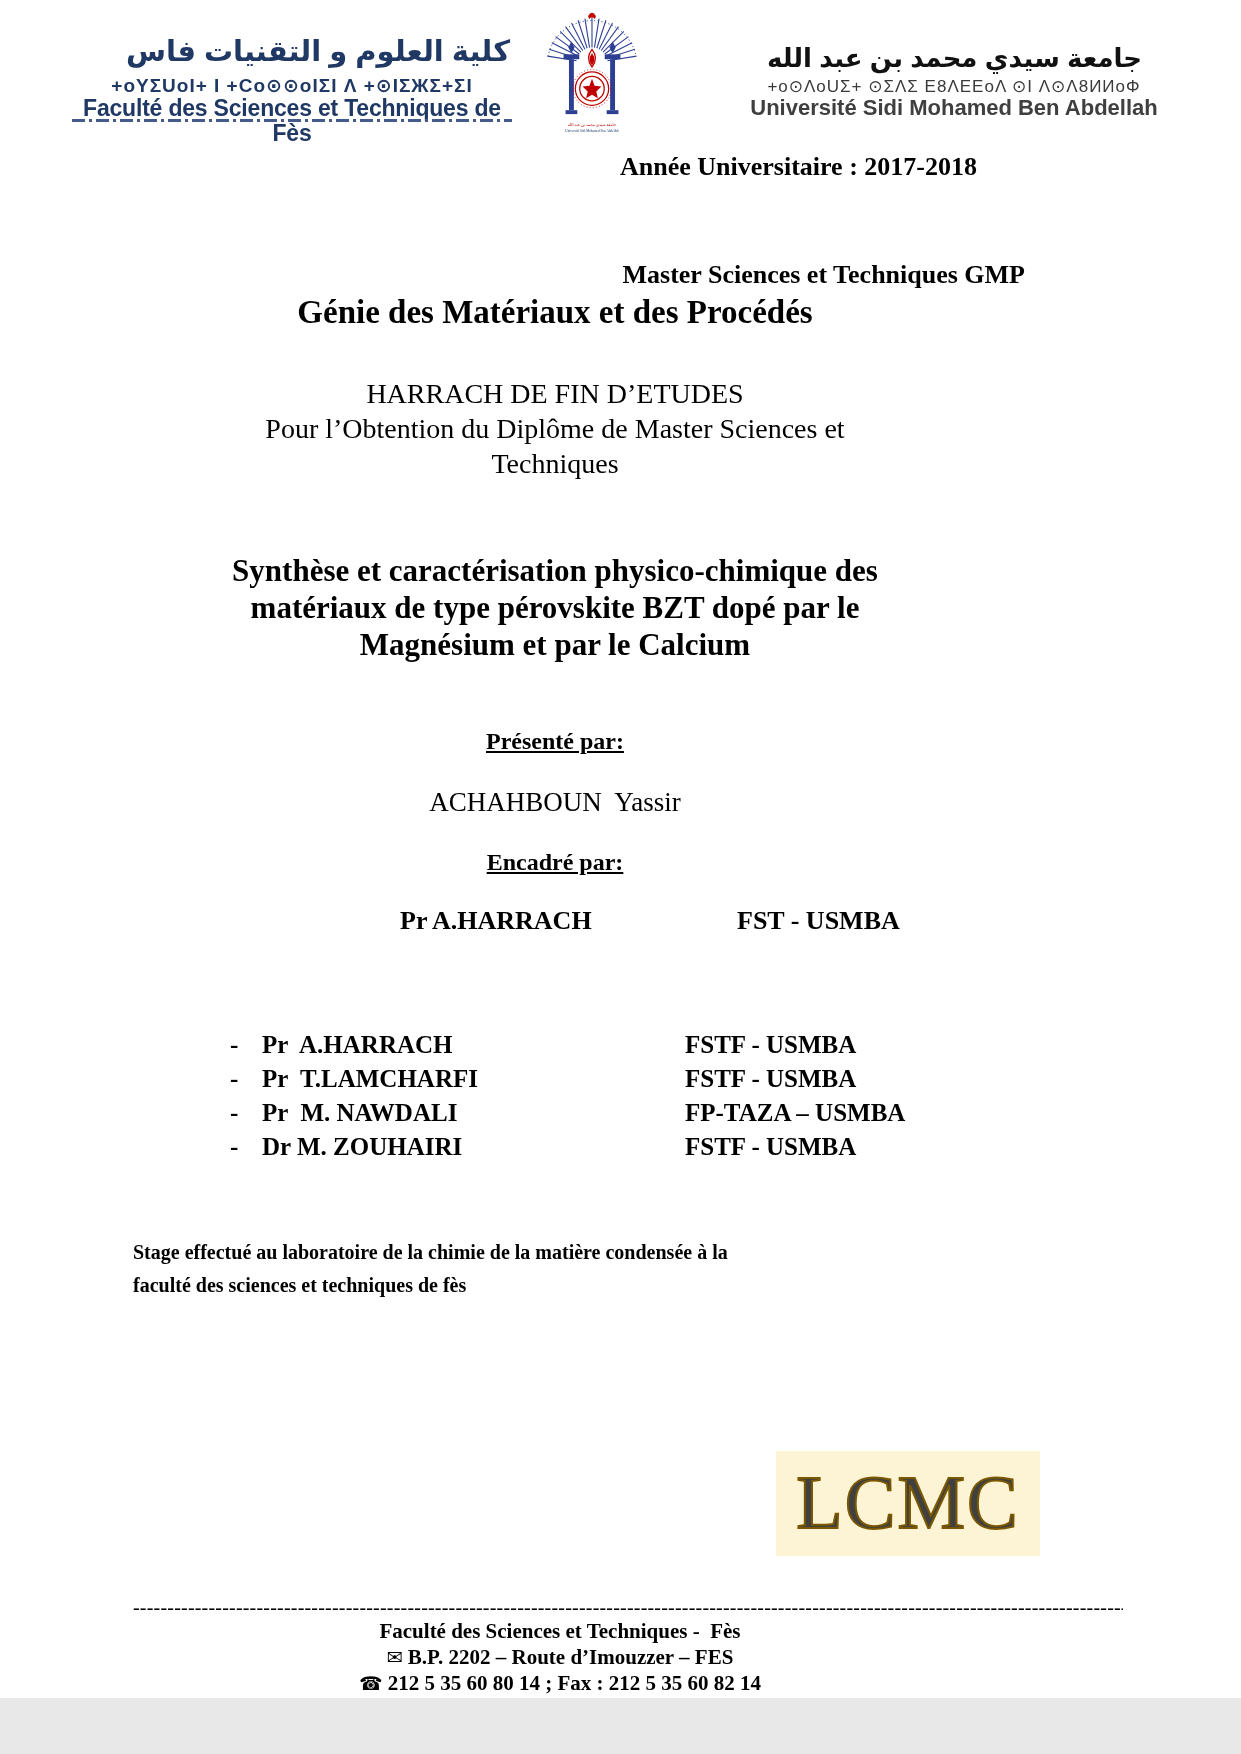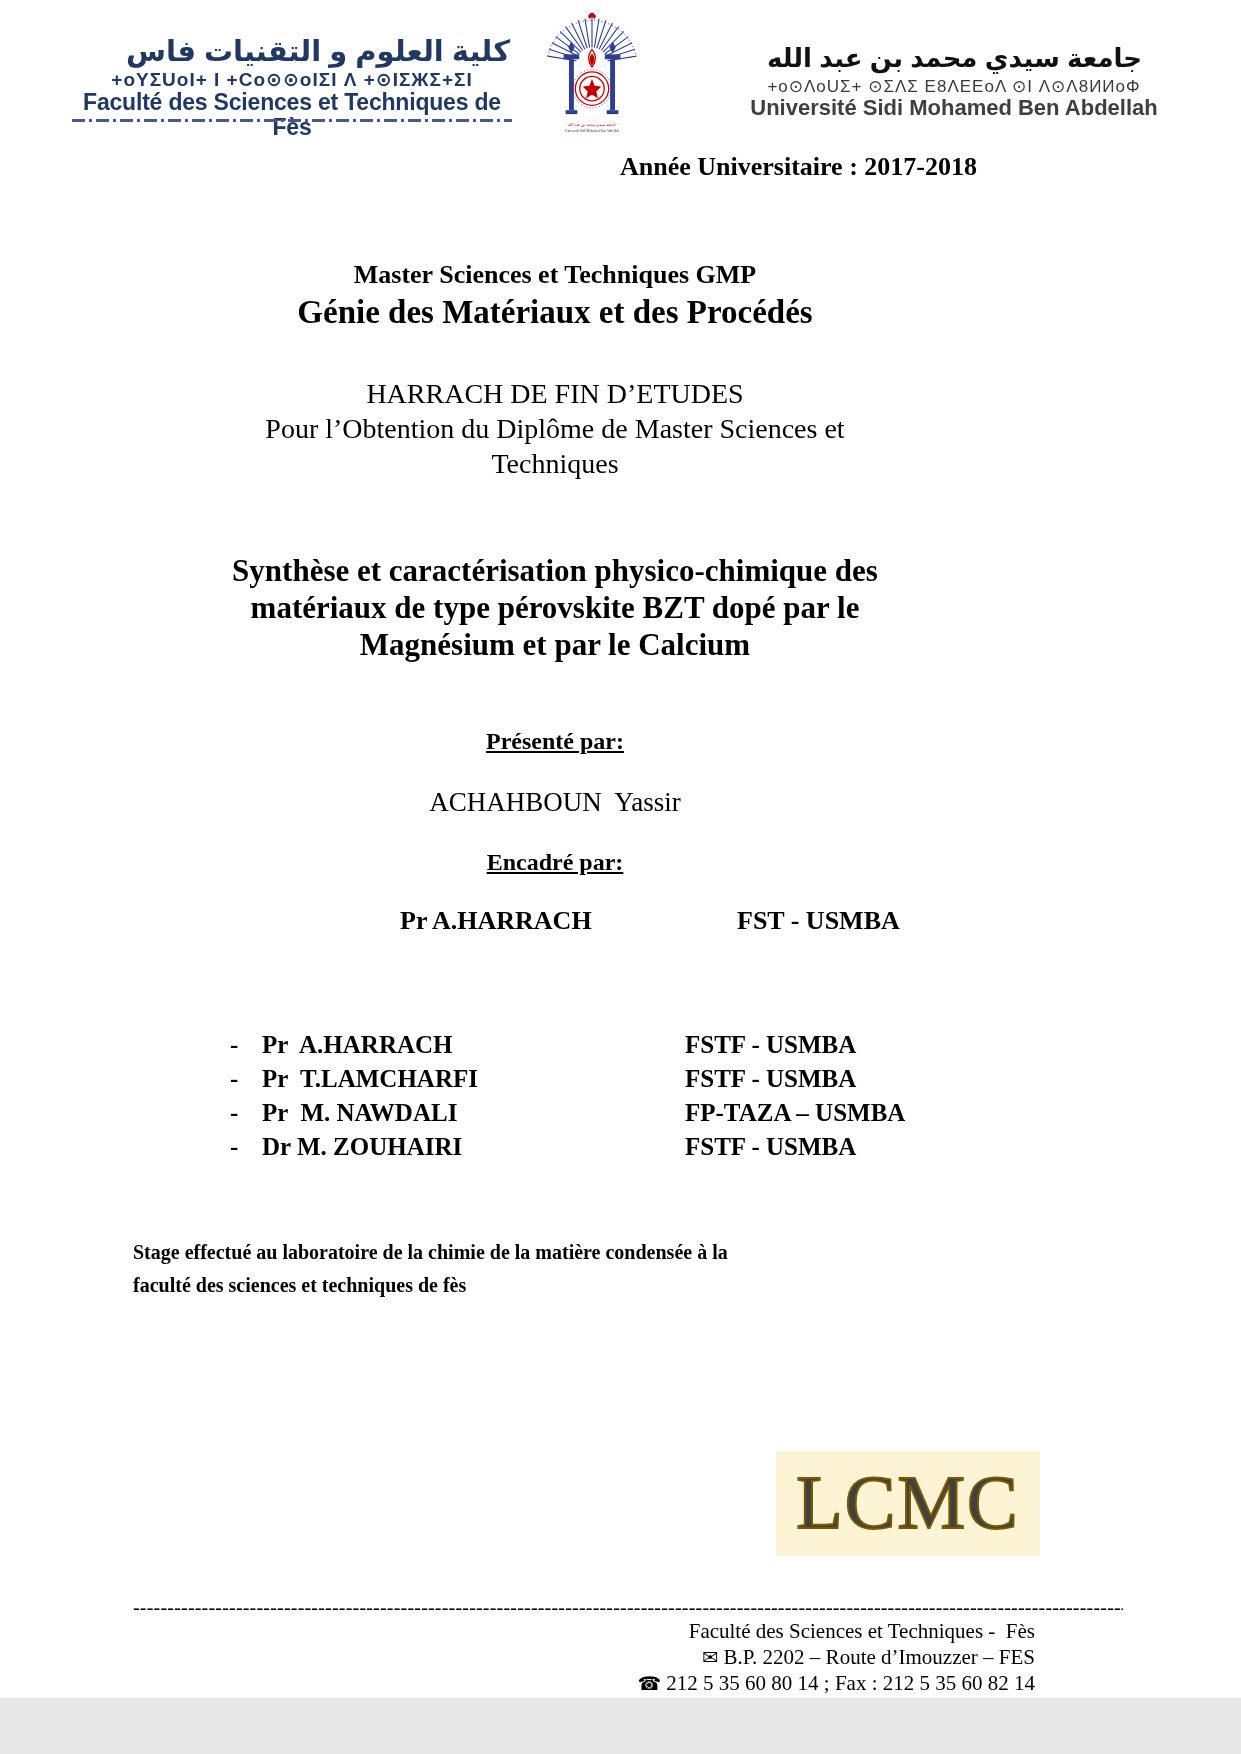--- a/index.html
+++ b/index.html
@@ -8,36 +8,36 @@
     margin:0 auto;overflow:hidden;
     font-family:"Liberation Serif","DejaVu Serif",serif;color:#000;
   }
   [data-bind]{white-space:pre-wrap;}
   .abs{position:absolute;}
 
   
   .hdr-left{left:70px;top:34px;width:444px;text-align:center;
     font-family:"Liberation Sans","DejaVu Sans",sans-serif;color:#1f3864;}
   .hdr-left .ar{font-size:29px;font-weight:bold;text-align:right;padding-right:4px;line-height:34px;}
-  .hdr-left .tif{font-size:19px;font-weight:bold;letter-spacing:1px;line-height:20px;margin-top:2px;}
+  .hdr-left .tif{font-size:19px;font-weight:bold;letter-spacing:1px;line-height:20px;margin-top:8px;}
   .hdr-left .fr{font-size:23px;font-weight:bold;letter-spacing:-0.2px;line-height:25px;}
   .dashdot{left:72px;top:119px;width:440px;height:3px;
     background:repeating-linear-gradient(to right,#44598c 0 13px,transparent 13px 17px,#44598c 17px 20px,transparent 20px 24px);}
   .hdr-right{left:742px;top:42px;width:424px;text-align:center;
     font-family:"Liberation Sans","DejaVu Sans",sans-serif;}
   .hdr-right .ar{font-size:26px;font-weight:bold;color:#111;text-align:right;padding-right:24px;line-height:32px;}
   .hdr-right .tif{font-size:17px;font-weight:normal;color:#3a3a3a;letter-spacing:1px;line-height:19px;margin-top:3px;}
   .hdr-right .fr{font-size:22px;font-weight:bold;color:#3f3f3f;line-height:24px;}
   .emblem{left:543px;top:6px;width:98px;height:130px;}
 
   .year{left:620px;top:152px;font-size:26px;font-weight:bold;}
 
   
   .col{left:85px;width:940px;text-align:center;}
-  .program1{top:260px;font-size:26px;font-weight:bold;}
+  .program1{top:260px;font-size:26px;font-weight:bold;text-align:right;}
   .program2{top:294px;font-size:33px;font-weight:bold;}
   .memoire{top:376px;font-size:28px;line-height:35px;}
   .thesis{top:552px;font-size:31px;font-weight:bold;line-height:37px;}
   .heading-u{font-size:24px;font-weight:bold;text-decoration:underline;}
   .presented-h{top:728px;}
   .author{top:787px;font-size:27px;font-weight:normal;}
   .encadre-h{top:849px;}
   .sup-row{top:906px;height:30px;}
   .sup-row .nm{position:absolute;left:315px;font-size:26px;font-weight:bold;}
   .sup-row .af{position:absolute;left:652px;font-size:26px;font-weight:bold;}
@@ -49,21 +49,21 @@
 
   .stage{left:133px;top:1236px;width:830px;font-size:20px;font-weight:bold;
     line-height:33px;text-align:left;}
 
   .lcmc{left:776px;top:1451px;width:264px;height:105px;background:#fdf3d5;
     text-align:center;line-height:103px;font-size:76px;color:#404040;
     -webkit-text-stroke:2px #7a5800;letter-spacing:2px;}
 
   .sep{left:133px;top:1596px;width:990px;font-size:20px;white-space:nowrap;
     overflow:hidden;letter-spacing:0.2px;}
-  .footer{left:85px;top:1618px;width:950px;text-align:right;font-size:21px;line-height:26px;}
+  .footer{left:85px;top:1618px;width:950px;text-align:center;font-size:21px;line-height:26px;font-weight:bold;}
   .footer .ic{font-family:"DejaVu Sans",sans-serif;font-size:19px;}
 </style>
 </head>
 <body>
 
 <div id="page">
 
   <div class="abs hdr-left">
     <div class="ar" data-bind="header.left.arabic">كلية العلوم و التقنيات فاس</div>
     <div class="tif" data-bind="header.left.tifinagh">+oYΣUoI+ I +Co⊙⊙oIΣI Λ +⊙IΣЖΣ+ΣI</div>

